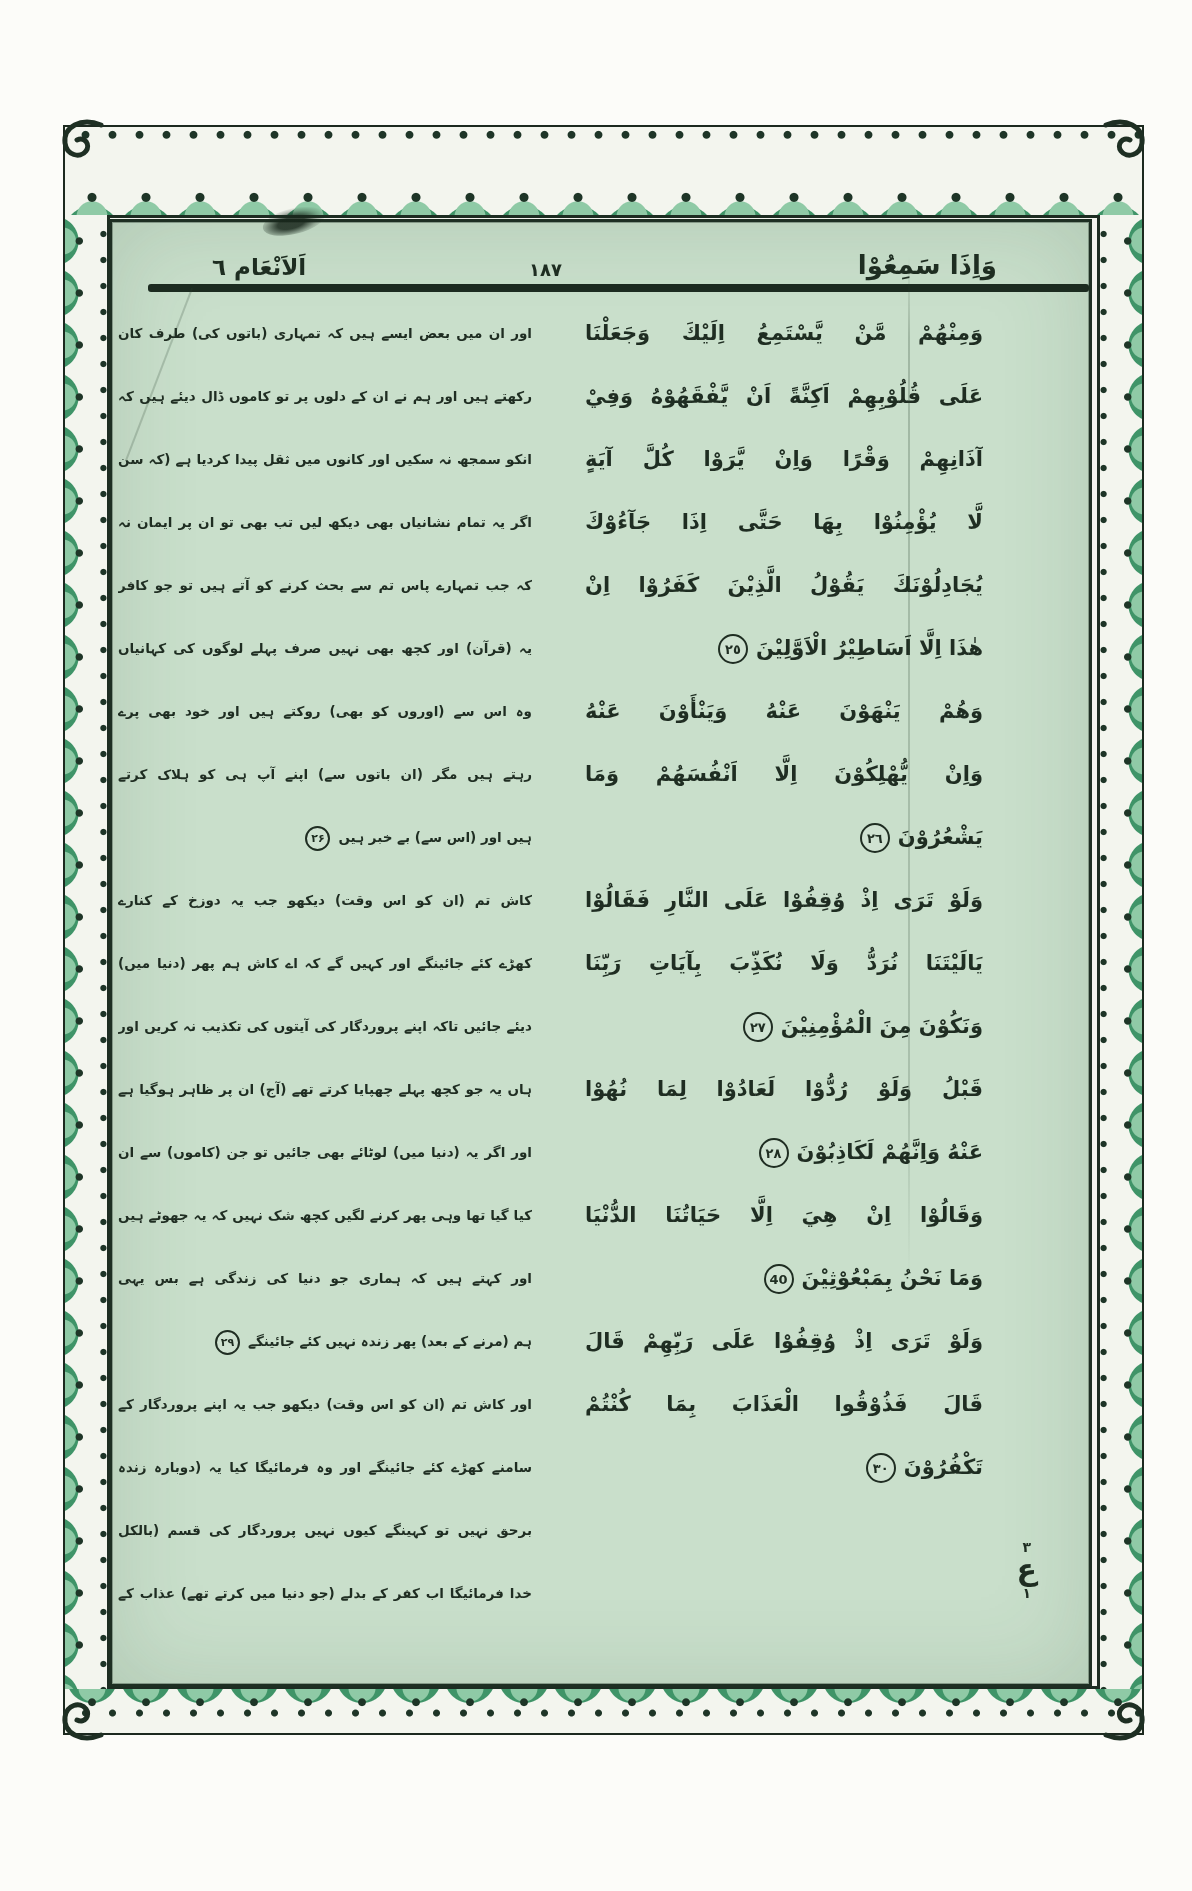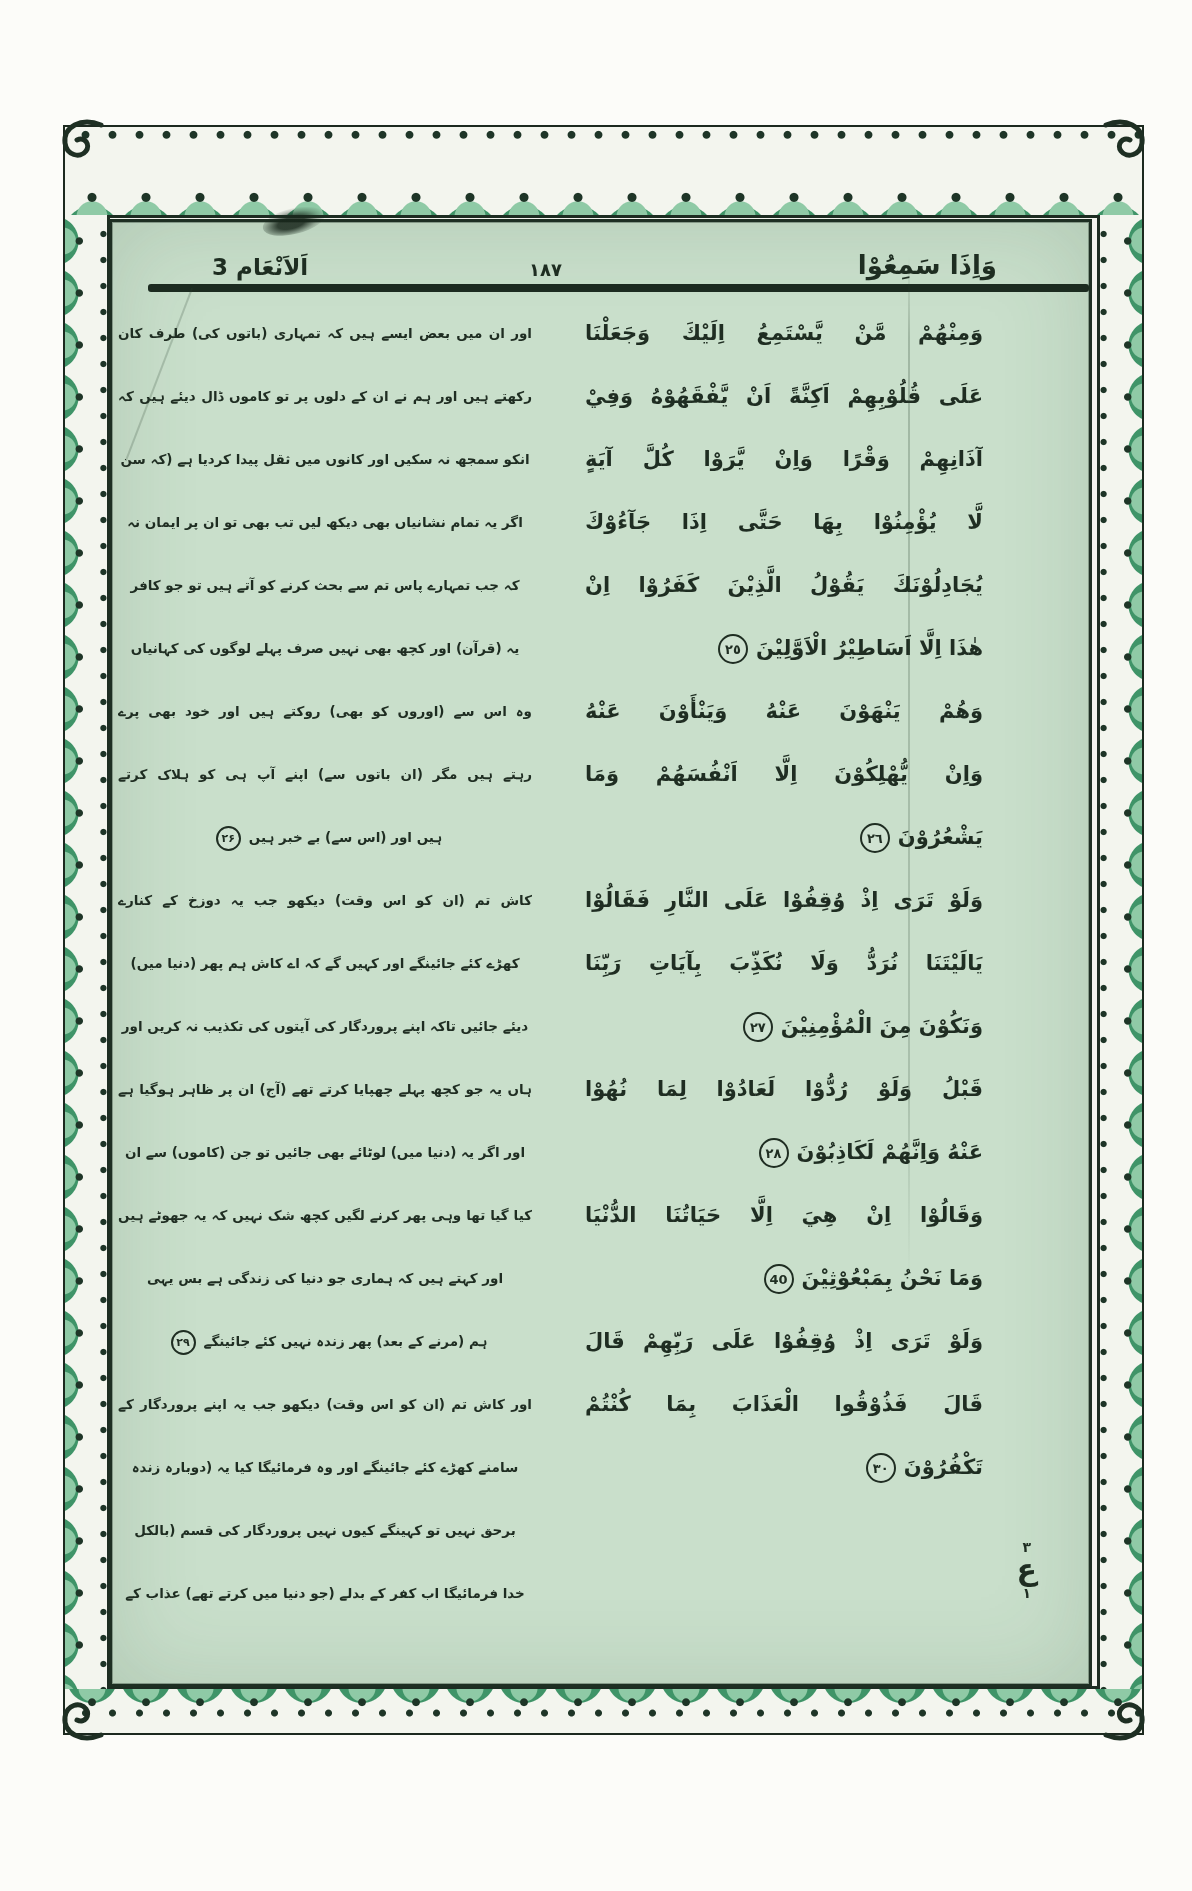--- a/index.html
+++ b/index.html
@@ -64,21 +64,21 @@
   .columns{position:absolute;top:80px;right:6px;left:6px;bottom:8px;display:flex;direction:rtl;}
   .sp-right{width:100px;flex:none;}
   .sp-mid{width:28px;flex:none;}
   .col{direction:rtl;color:#1f2d22;}
   .col.arabic{width:398px;flex:none;margin-left:25px;}
   .col.urdu{flex:1;min-width:0;}
 
   .line{height:63px;line-height:63px;overflow:hidden;text-align:right;white-space:nowrap;}
   .line.j{text-align:justify;text-align-last:justify;white-space:normal;}
   .col.arabic .line{font-size:21px;font-weight:bold;}
-  .col.urdu .line{font-size:13.5px;font-weight:bold;text-align:center;}
+  .col.urdu .line{font-size:13.5px;font-weight:bold;}
 
   .badge{display:inline-flex;align-items:center;justify-content:center;
          border:2px solid #1f2d22;border-radius:50%;vertical-align:middle;
          margin:0 8px;background:rgba(255,255,255,.12);}
   .col.arabic .badge{width:26px;height:26px;font-size:13px;font-weight:bold;}
   .col.urdu .badge{width:21px;height:21px;font-size:11px;font-weight:bold;}
 
   .ruku{position:absolute;right:52px;top:1318px;display:flex;flex-direction:column;
         align-items:center;color:#1f2d22;line-height:1;}
   .ruku .n{font-size:14px;font-weight:bold;}
@@ -115,21 +115,21 @@
     <svg class="corner c-br" viewBox="0 0 52 52">
         <path d="M46 10 C26 2 8 12 10 28 C11.5 40 25 44 31 36 C35.5 30 30 21 22 25" fill="none" stroke="#1e2f23" stroke-width="5" stroke-linecap="round"></path>
       </svg>
 
     <div class="panel">
       <div class="smudge"></div>
 
       <div class="header">
         <span class="h-juz">وَاِذَا سَمِعُوْا</span>
         <span class="h-num">١٨٧</span>
-        <span class="h-surah">اَلاَنْعَام 3</span>
+        <span class="h-surah">اَلاَنْعَام ٦</span>
       </div>
       <div class="rule"></div>
 
       <div class="columns">
         <div class="sp-right"></div>
         <div class="col arabic" id="arabic-column">
             <div class="line j"><span>وَمِنْهُمْ مَّنْ يَّسْتَمِعُ اِلَيْكَ وَجَعَلْنَا</span></div>
             <div class="line j"><span>عَلَى قُلُوْبِهِمْ اَكِنَّةً اَنْ يَّفْقَهُوْهُ وَفِيْ</span></div>
             <div class="line j"><span>آذَانِهِمْ وَقْرًا وَاِنْ يَّرَوْا كُلَّ آيَةٍ</span></div>
             <div class="line j"><span>لَّا يُؤْمِنُوْا بِهَا حَتَّى اِذَا جَآءُوْكَ</span></div>

